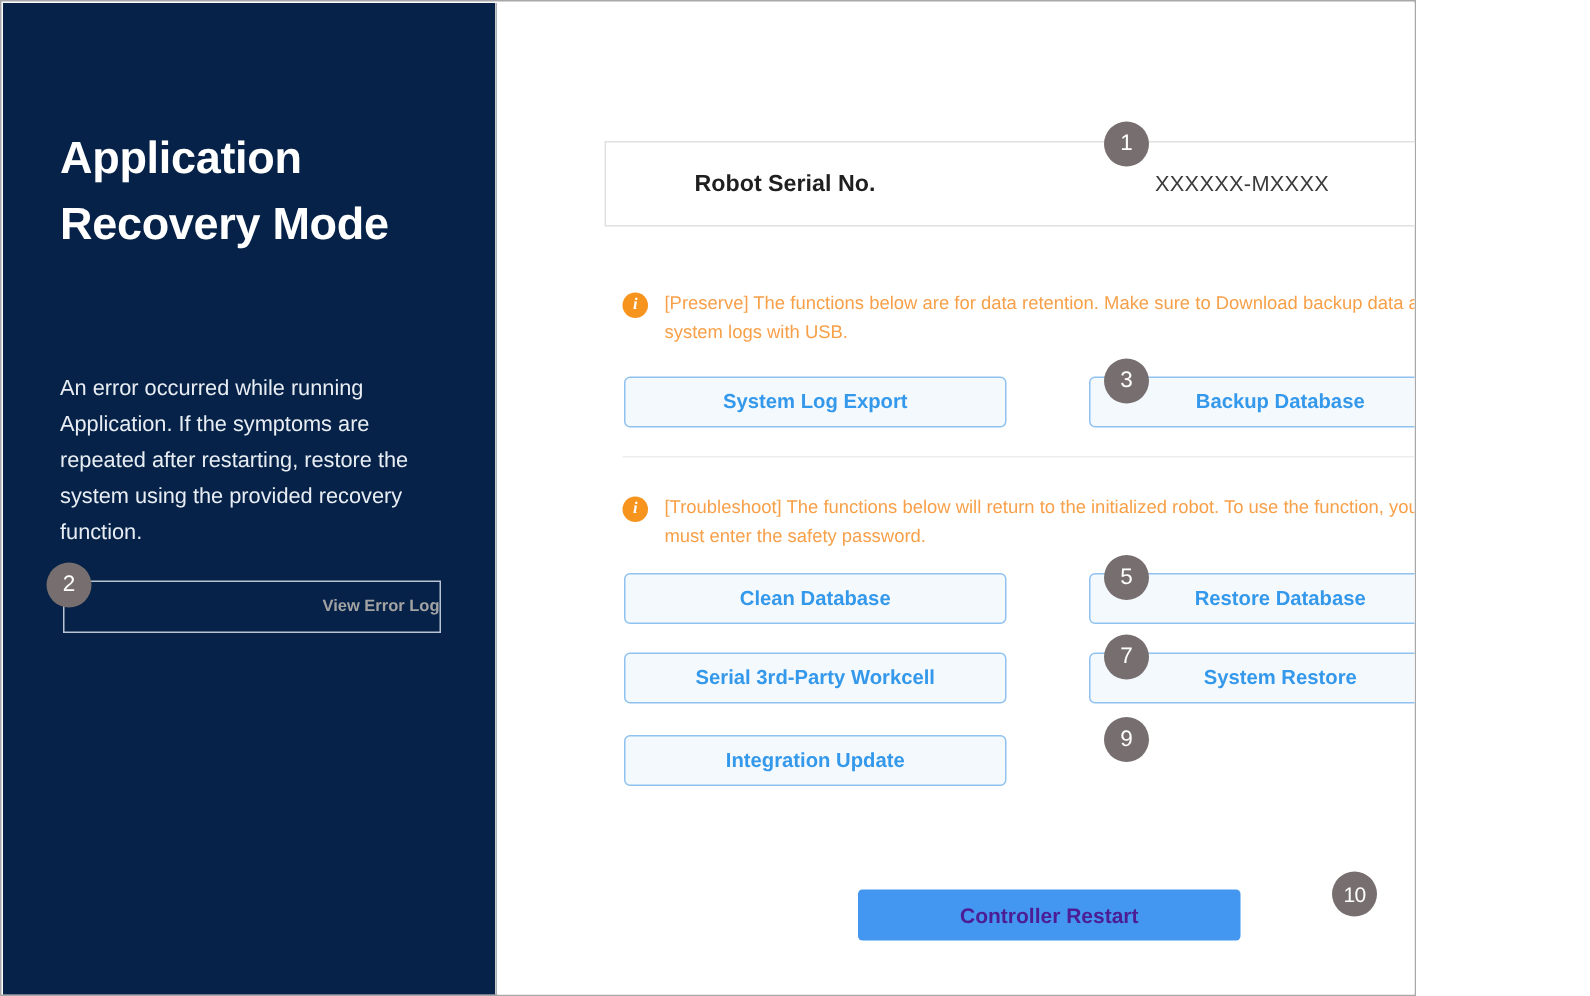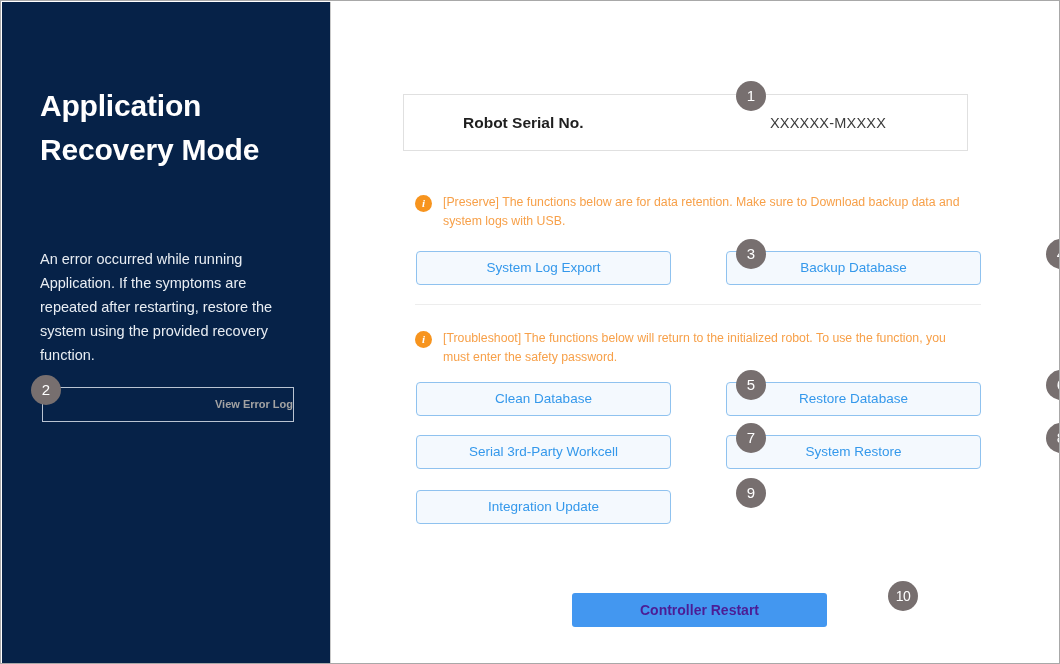--- a/index.html
+++ b/index.html
@@ -5,21 +5,21 @@
   html, body {
     margin: 0;
     padding: 0;
     background: #ffffff;
   }
   body {
     font-family: "Liberation Sans", sans-serif;
   }
   #page {
     position: relative;
-    width: 1060px;
+    width: 944px;
     height: 664px;
     box-sizing: border-box;
     border: 1px solid #a8a8a8;
     background: #ffffff;
     overflow: hidden;
   }
 
   
   #sidebar {
     position: absolute;
@@ -156,21 +156,21 @@
     position: absolute;
     width: 255px;
     height: 34px;
     box-sizing: border-box;
     border: 1px solid #8fc2ef;
     border-radius: 4px;
     background: #f4f9fe;
     color: #3498eb;
     font-family: "Liberation Sans", sans-serif;
     font-size: 13.5px;
-    font-weight: normal;
+    font-weight: bold;
     text-align: center;
     line-height: 32px;
     cursor: pointer;
     padding: 0;
   }
   .col-left  { left: 84px; }
   .col-right { left: 394px; }
 
   #btn-3 { top: 249px; }
   #btn-4 { top: 249px; }

